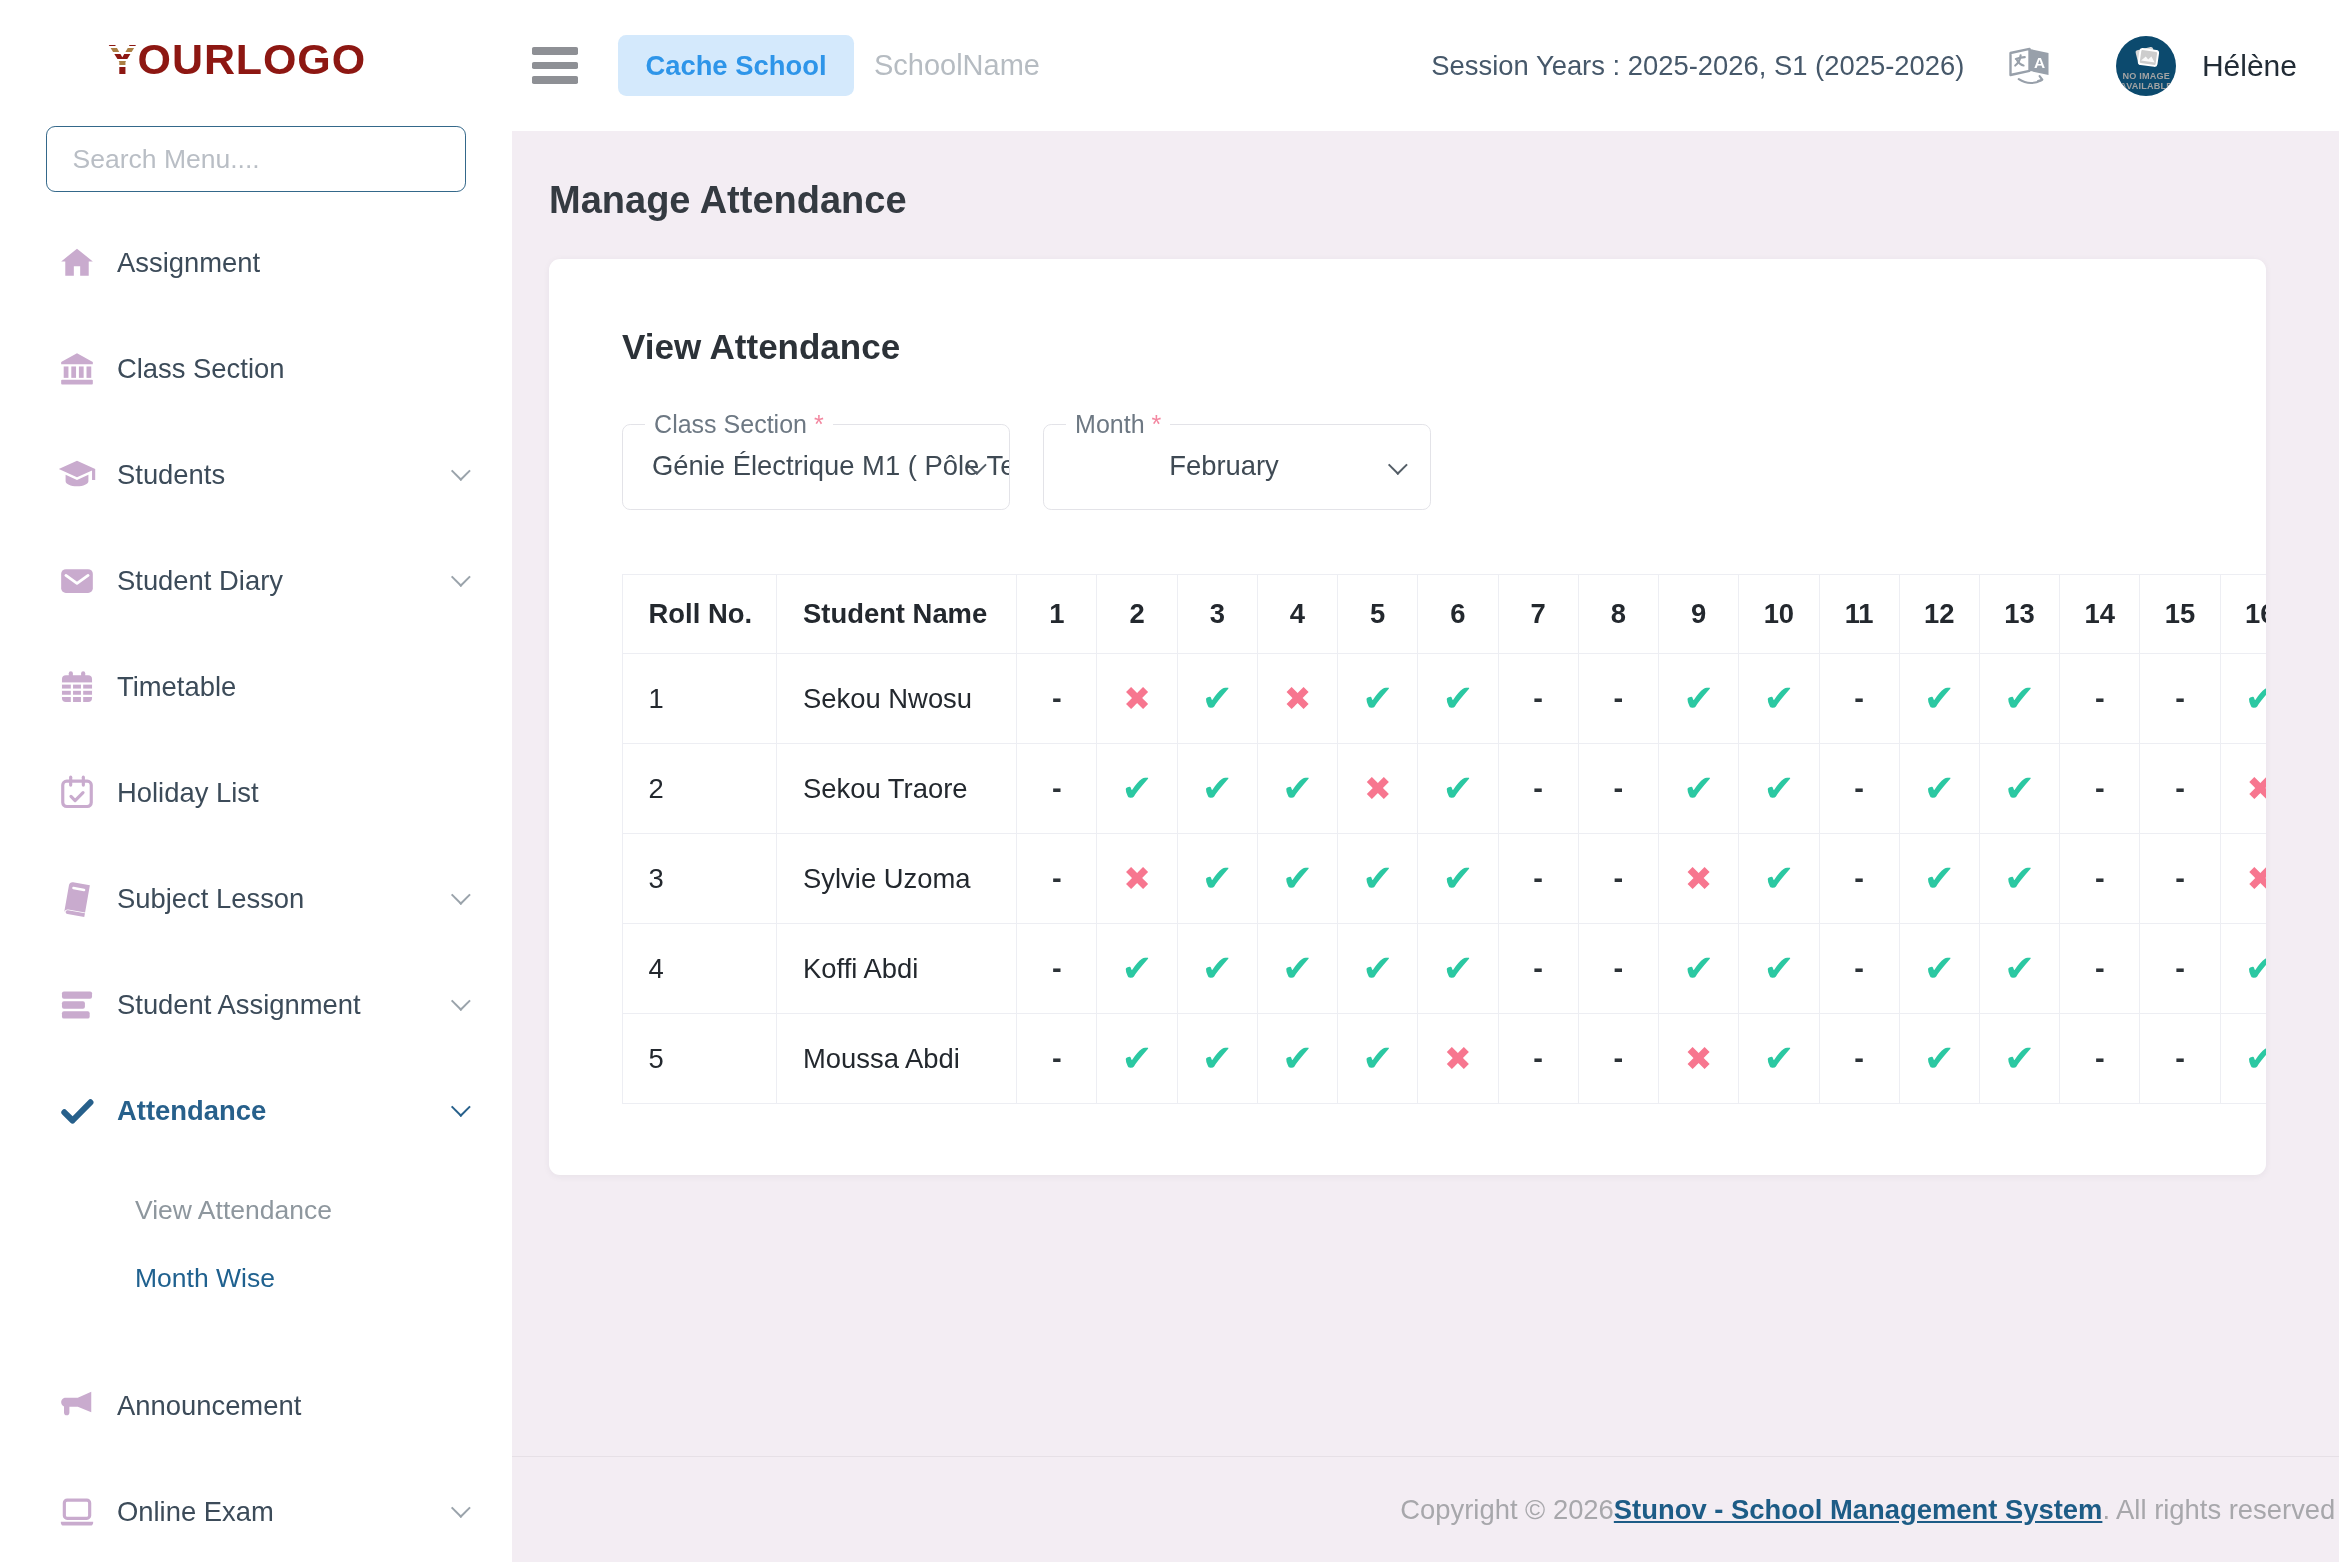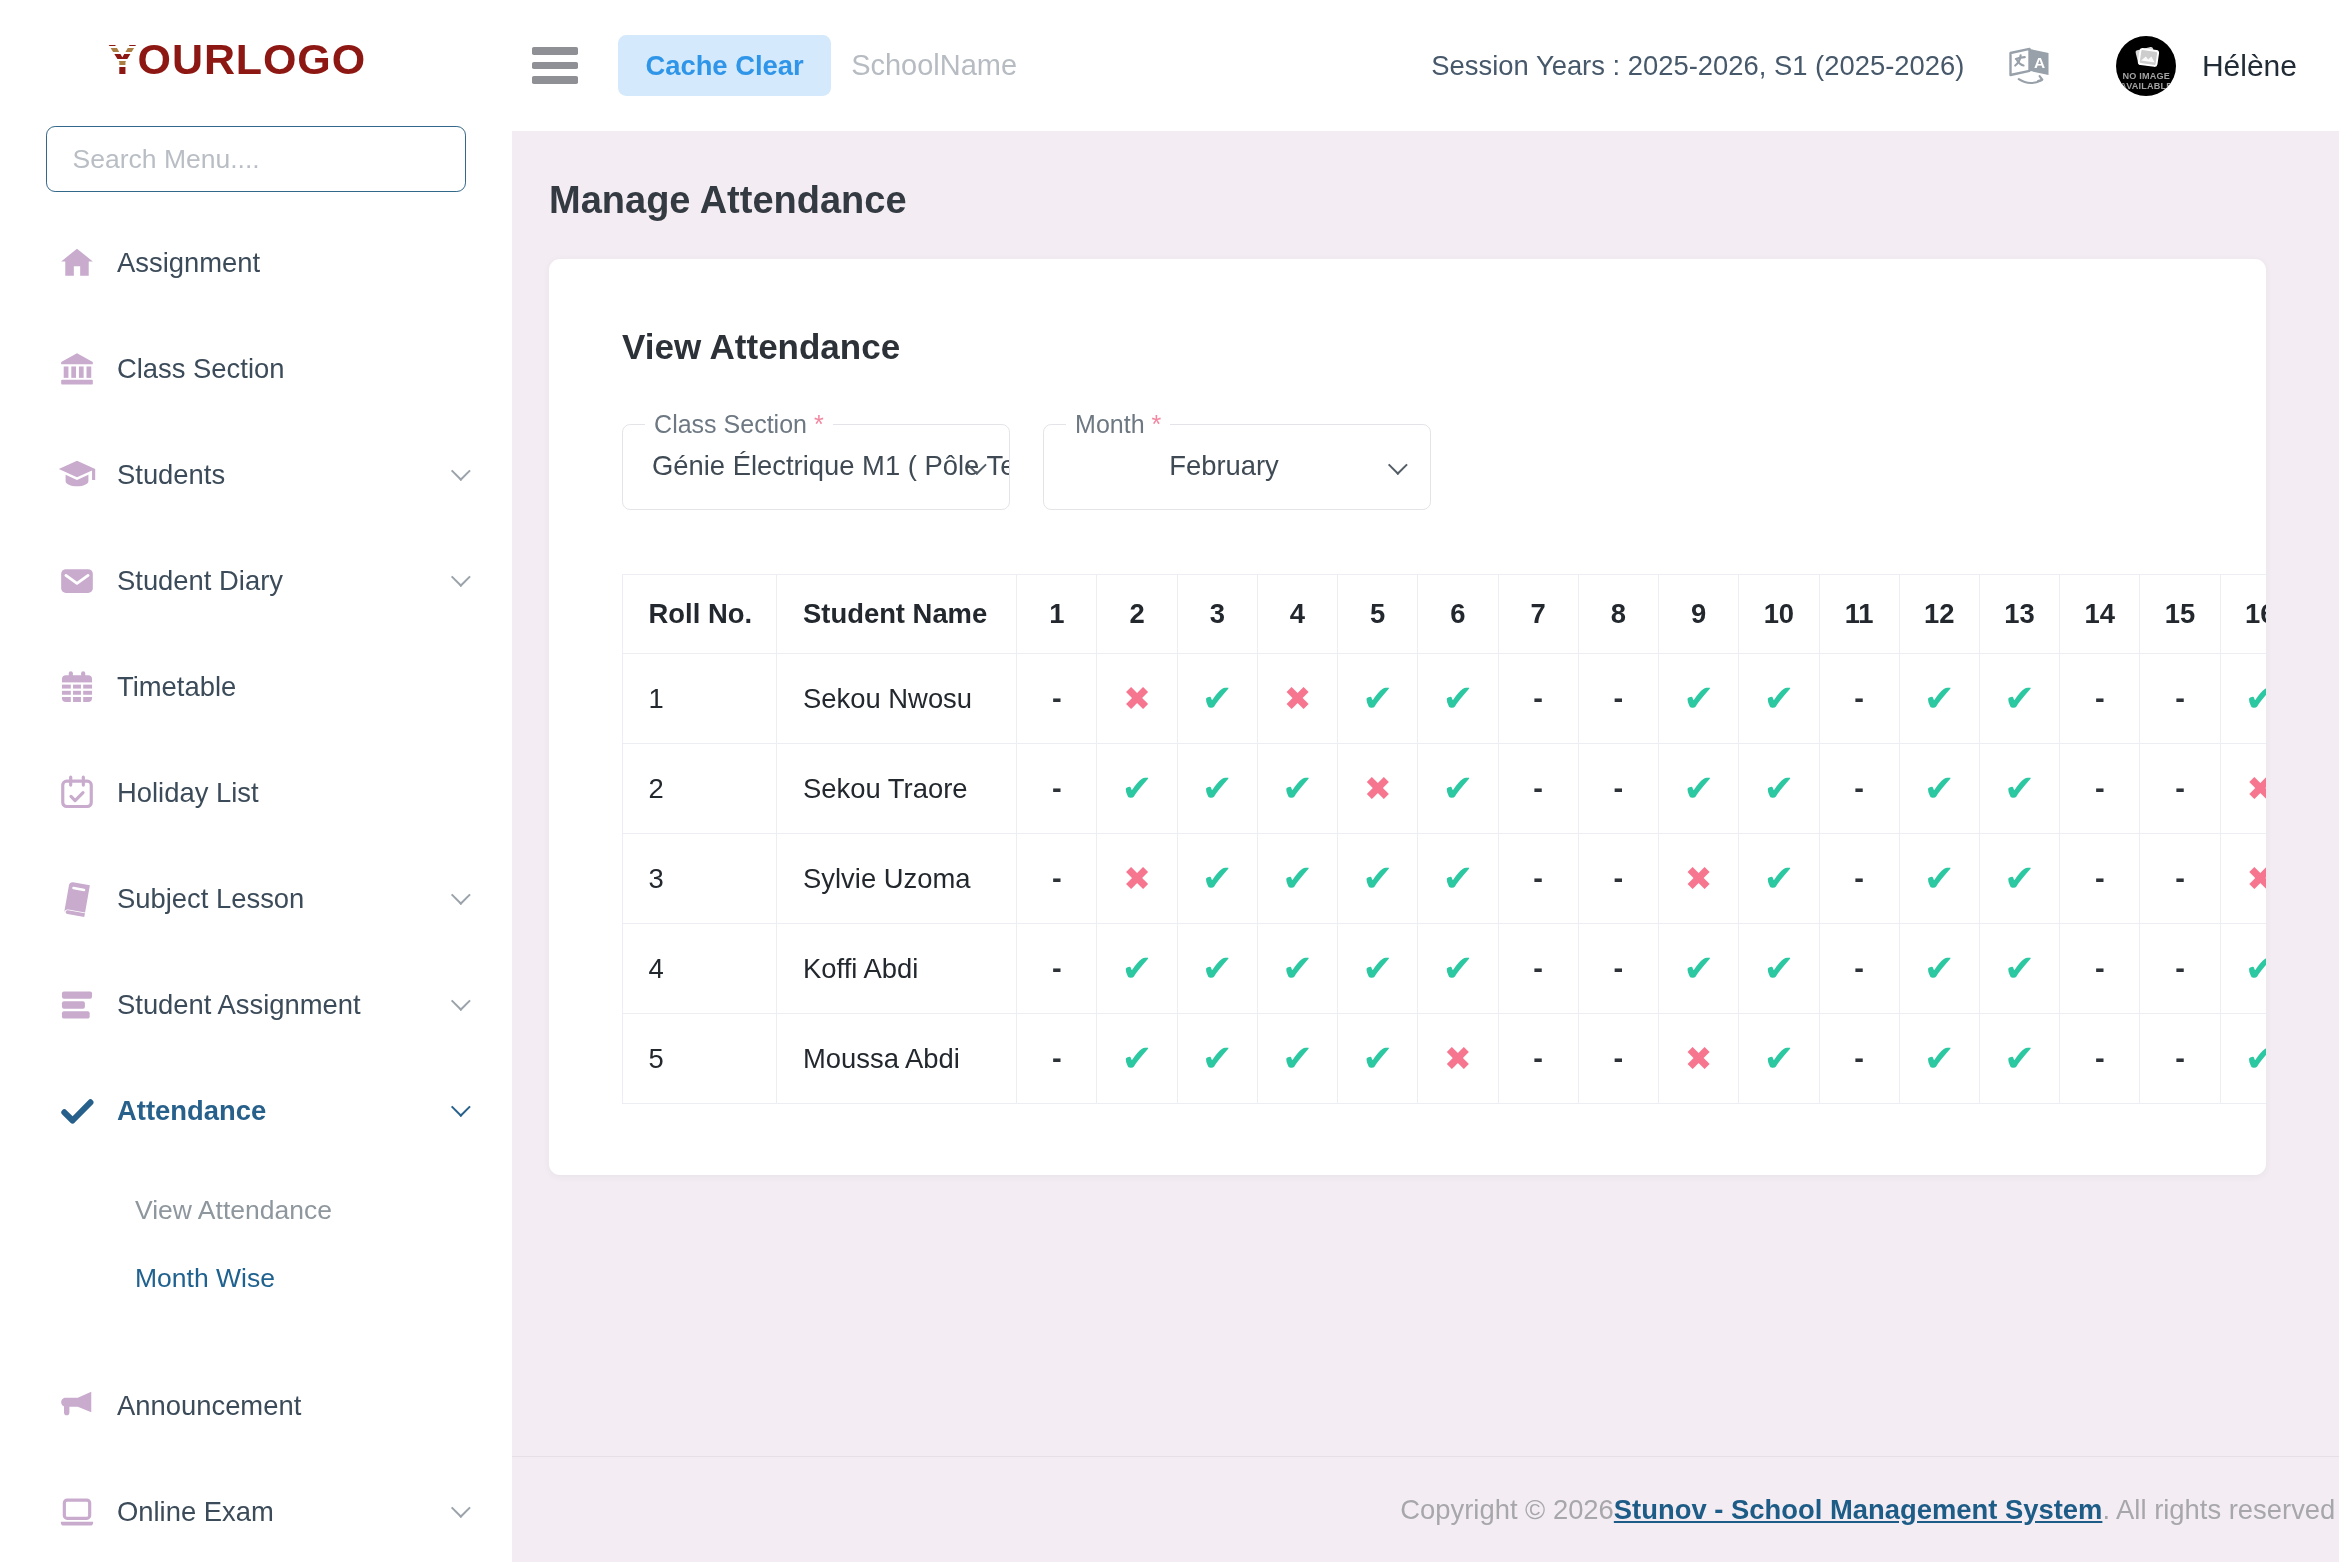--- a/index.html
+++ b/index.html
@@ -52,21 +52,21 @@
 
   .topbar { height: 131px; min-height: 131px; background: #fff; display: flex; align-items: center; padding: 0 42px 0 20px; }
   .hamburger { width: 46px; display: flex; flex-direction: column; gap: 7.3px; cursor: pointer; margin-right: 40px; }
   .hamburger span { display: block; height: 7.3px; border-radius: 1.8px; background: #8e9095; }
   .cache-clear { border: none; background: #d4e9fc; color: #2e95e9; font-weight: 700; font-size: 27.4px;
     font-family: inherit; padding: 14.6px 27.4px; border-radius: 8.2px; cursor: pointer; margin-right: 20px; }
   .school-name { font-size: 29px; color: #b6bcc2; }
   .topbar-spacer { flex: 1; }
   .session-years { font-size: 27.4px; color: #46586a; margin-right: 37px; white-space: nowrap; }
   .translate-btn { width: 57px; height: 57px; margin-right: 58px; cursor: pointer; display: flex; align-items: center; justify-content: center; }
-  .avatar { width: 60px; height: 60px; min-width: 60px; border-radius: 50%; background: #000000; position: relative;
+  .avatar { width: 60px; height: 60px; min-width: 60px; border-radius: 50%; background: #0c4a6e; position: relative;
     overflow: hidden; cursor: pointer; margin-right: 25.6px; }
   .avatar svg { position: absolute; top: 4.6px; left: 13.7px; }
   .avatar-text { position: absolute; top: 35px; left: 0; right: 0; text-align: center;
     font-size: 9.1px; line-height: 1.2; font-weight: 700; color: #a3a3a3; letter-spacing: 0.2px; }
   .user-name { font-size: 30px; color: #222c36; white-space: nowrap; }
 
   .content { flex: 1; background: #f3edf3; display: flex; flex-direction: column; overflow: hidden; }
   .page-title { margin: 48px 0 0 37px; font-size: 38px; font-weight: 700; color: #343a41; }
 
   .card { margin: 37px 73px 0 37px; background: #fff; border-radius: 11px;
@@ -271,21 +271,21 @@
 </aside>
 
 <div class="main">
 
   <header class="topbar">
     <div class="hamburger">
         <span></span>
         <span></span>
         <span></span>
       </div>
-    <button class="cache-clear">Cache Clear</button>
+    <button class="cache-clear">Cache School</button>
     <span class="school-name">SchoolName</span>
     <div class="topbar-spacer"></div>
     <span class="session-years">Session Years : 2025-2026, S1 (2025-2026)</span>
     <div class="translate-btn">
       <svg width="57" height="57" viewBox="0 0 48 48">
         <path d="M24 10 L40 13.5 V32 L24 28.5 Z" fill="#98a0aa"></path>
         <path d="M8 13.5 L24 10 V28.5 L8 32 Z" fill="#fff" stroke="#98a0aa" stroke-width="2" stroke-linejoin="round"></path>
         <g stroke="#98a0aa" stroke-width="1.8" fill="none" stroke-linecap="round">
           <path d="M12.5 18.5q4.5-1.5 7.5-1.5"></path>
           <path d="M16.5 15.5q-.5 5.5-4.5 8.5"></path>

